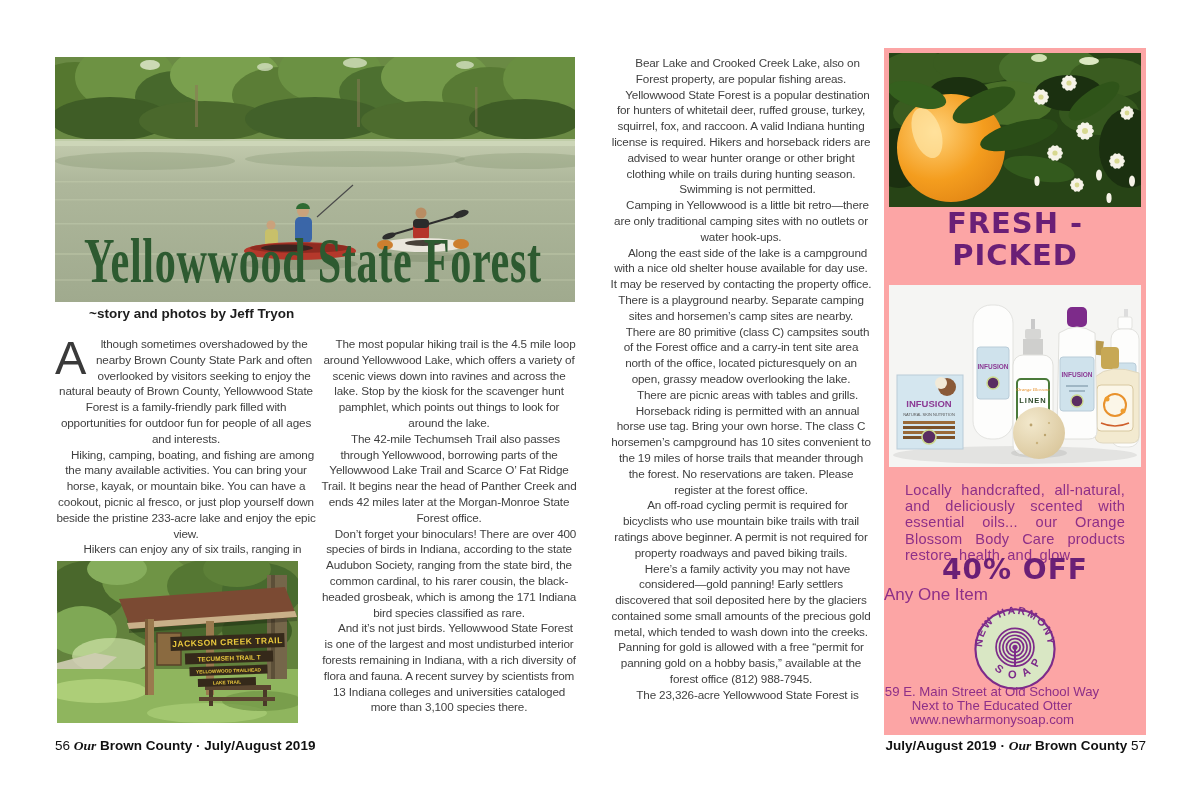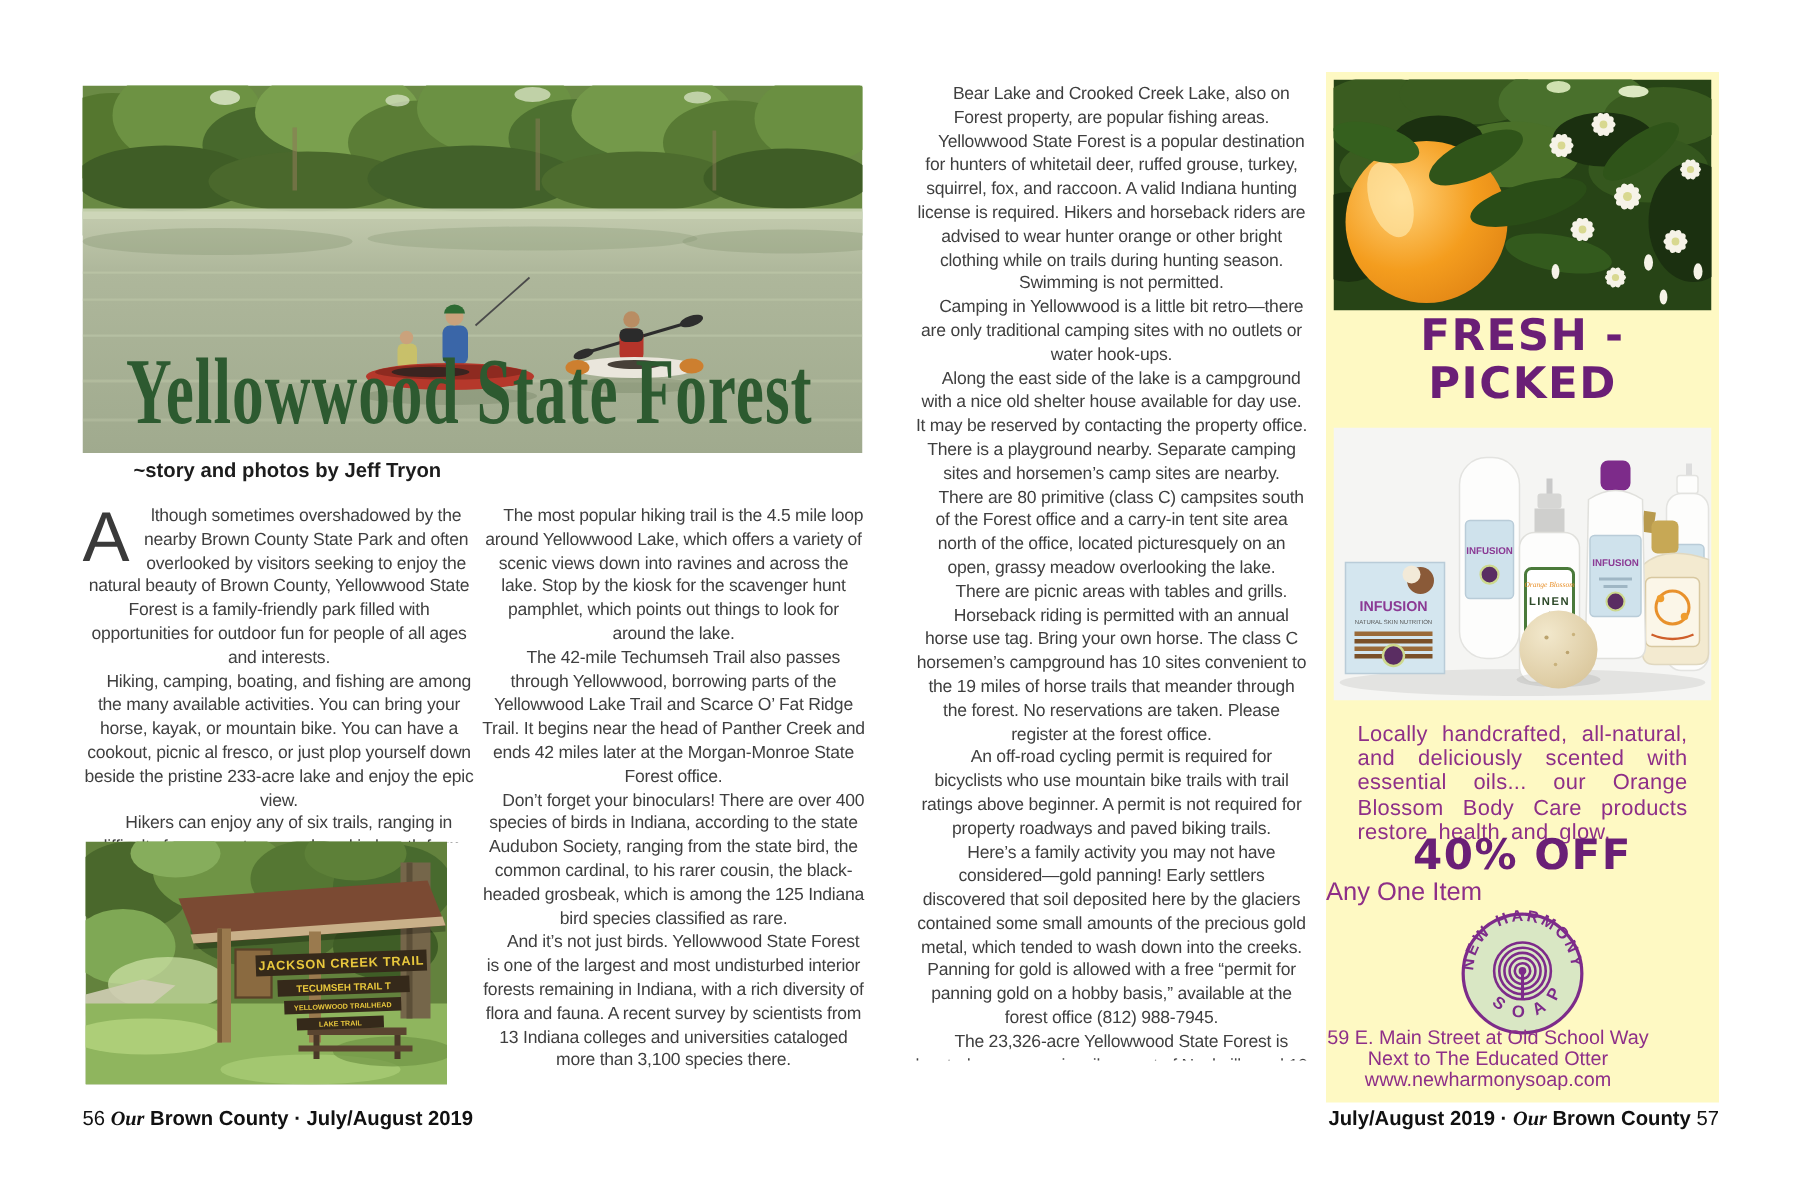--- a/index.html
+++ b/index.html
@@ -20,21 +20,21 @@
   #byline{left:89px;top:306px;font-size:13.5px;font-weight:bold;color:#1c1c1c;}
 
   
   .footer{top:738px;font-size:13.5px;color:#111;}
   .footer .script{font-family:"Liberation Serif",serif;font-style:italic;font-weight:bold;}
   .footer .bold{font-weight:bold;}
   #footer-left{left:55px;}
   #footer-right{left:884px;width:262px;text-align:right;}
 
   
-  #ad{left:884px;top:48px;width:262px;height:687px;background:#fef9c3;}
+  #ad{left:884px;top:48px;width:262px;height:687px;background:#fca5a5;}
   #ad .ad-abs{position:absolute;}
   #ad-headline1{top:159px;left:0;width:262px;text-align:center;color:#6A1F76;
                 font-family:"DejaVu Sans",sans-serif;font-weight:800;font-size:29px;line-height:32px;letter-spacing:1px;}
   #ad-headline2{top:192px;left:0;width:262px;text-align:center;color:#6A1F76;
                 font-family:"DejaVu Sans",sans-serif;font-weight:800;font-size:23px;line-height:26px;letter-spacing:2px;}
   #ad-body{top:434px;left:21px;width:220px;color:#8E2F88;font-size:14.6px;line-height:16.2px;
            text-align:justify;word-spacing:3px;letter-spacing:0.2px;}
   #ad-offer{top:505px;left:0;width:262px;text-align:center;color:#6A1F76;
             font-family:"DejaVu Sans",sans-serif;font-weight:800;font-size:28px;letter-spacing:1px;}
   #ad-offer-sub{top:537px;left:0;width:262px;text-align:left;color:#8E2F88;font-size:17px;}
@@ -125,21 +125,21 @@
 
   <div class="abs col" style="left:55px;top:336px;width:262px;height:226px;">
     <p><span class="dropcap">A</span><span>lthough sometimes overshadowed by the nearby Brown County State Park and often overlooked by visitors seeking to enjoy the natural beauty of Brown County, Yellowwood State Forest is a family-friendly park filled with opportunities for outdoor fun for people of all ages and interests.</span></p>
     <p>Hiking, camping, boating, and fishing are among the many available activities. You can bring your horse, kayak, or mountain bike. You can have a cookout, picnic al fresco, or just plop yourself down beside the pristine 233-acre lake and enjoy the epic view.</p>
     <p>Hikers can enjoy any of six trails, ranging in difficulty from easy to rugged, and in length from half a mile to four-and-a-half miles. There are great flat trails suitable for the whole family. You can also hike on any of five marked horse trails.</p>
   </div>
 
   <div class="abs col" style="left:321px;top:336px;width:256px;height:402px;">
     <p style="text-indent:13px">The most popular hiking trail is the 4.5 mile loop around Yellowwood Lake, which offers a variety of scenic views down into ravines and across the lake. Stop by the kiosk for the scavenger hunt pamphlet, which points out things to look for around the lake.</p>
     <p>The 42-mile Techumseh Trail also passes through Yellowwood, borrowing parts of the Yellowwood Lake Trail and Scarce O’ Fat Ridge Trail. It begins near the head of Panther Creek and ends 42 miles later at the Morgan-Monroe State Forest office.</p>
-    <p>Don’t forget your binoculars! There are over 400 species of birds in Indiana, according to the state Audubon Society, ranging from the state bird, the common cardinal, to his rarer cousin, the black-headed grosbeak, which is among the 125 Indiana bird species classified as rare.</p>
+    <p>Don’t forget your binoculars! There are over 400 species of birds in Indiana, according to the state Audubon Society, ranging from the state bird, the common cardinal, to his rarer cousin, the black-headed grosbeak, which is among the 171 Indiana bird species classified as rare.</p>
     <p>And it’s not just birds. Yellowwood State Forest is one of the largest and most undisturbed interior forests remaining in Indiana, with a rich diversity of flora and fauna. A recent survey by scientists from 13 Indiana colleges and universities cataloged more than 3,100 species there.</p>
 
   </div>
 
   <div class="abs" style="left:57px;top:561px;width:241px;height:162px;">
     <svg width="241" height="162" viewBox="0 0 241 162">
       <rect width="241" height="162" fill="#63823d"></rect>
       <ellipse cx="30" cy="30" rx="40" ry="30" fill="#4a682c"></ellipse>
         <ellipse cx="90" cy="20" rx="45" ry="28" fill="#6f9445"></ellipse>
       <ellipse cx="150" cy="25" rx="40" ry="26" fill="#557733"></ellipse>

